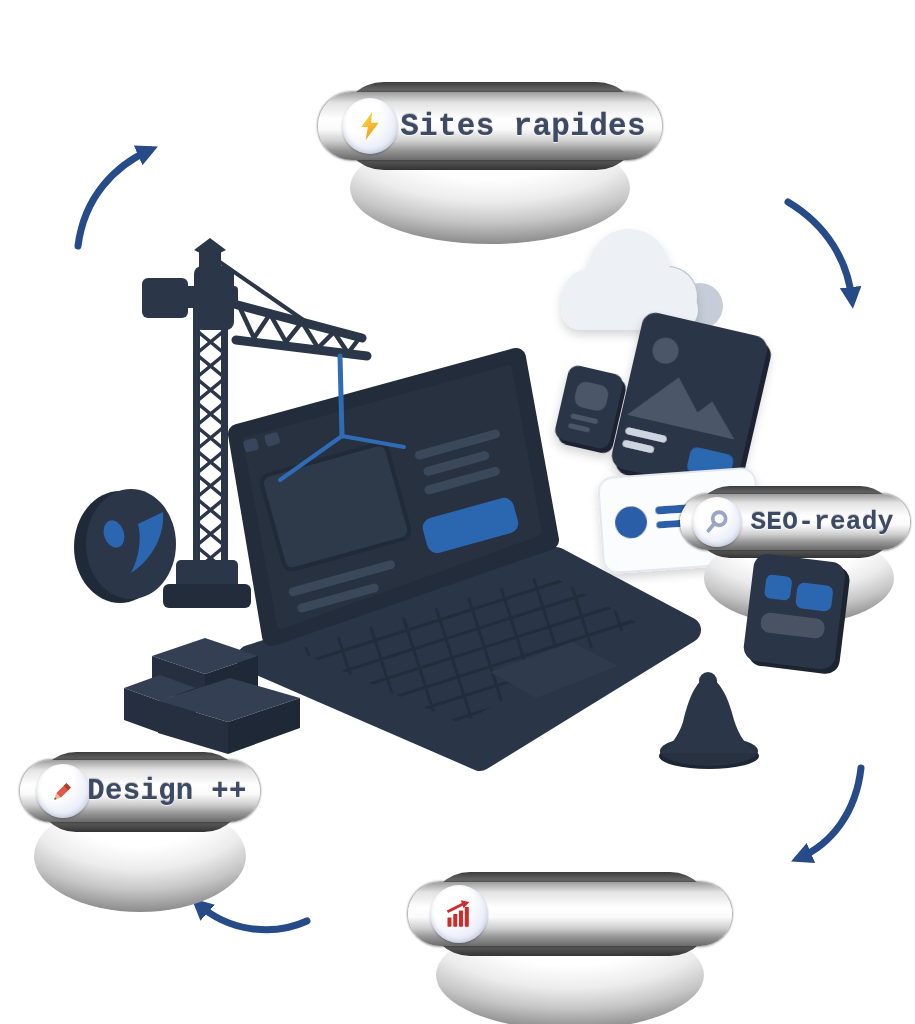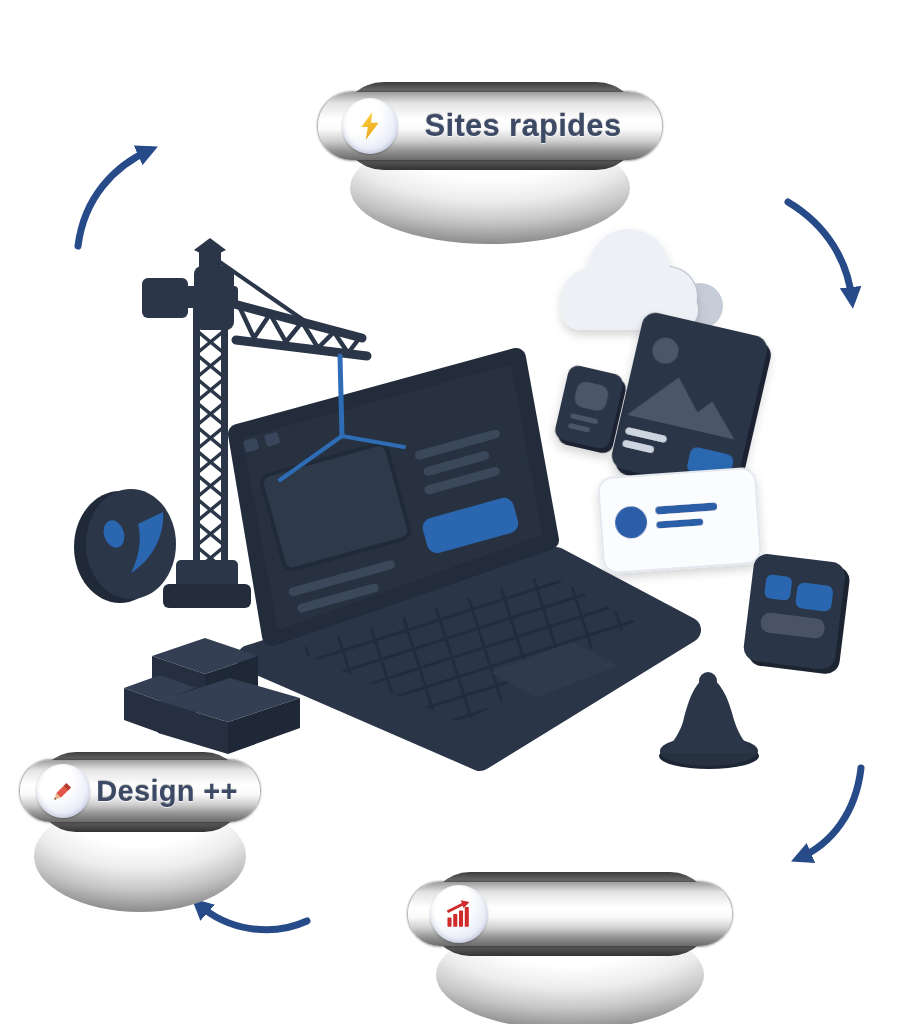--- a/index.html
+++ b/index.html
@@ -4,21 +4,21 @@
 <style>
   html,body{margin:0;padding:0;background:#ffffff;}
   .stage{
     position:relative;width:915px;height:1024px;overflow:hidden;
     background:#ffffff;font-family:"Liberation Sans",sans-serif;
   }
   .scene{position:absolute;inset:0;z-index:1;}
   .overlay{position:absolute;inset:0;z-index:3;pointer-events:none;}
 
   
-  .badge{position:absolute;z-index:2;}
+  .badge{position:absolute;z-index:2;font-family:Liberation Mono, monospace;}
   .bowl{
     position:absolute;border-radius:50%;
     background:radial-gradient(115% 130% at 50% 0%, #ffffff 32%, #ececec 48%, #c6c6c6 62%, #8f8f8f 76%, #565656 89%, #2f2f2f 100%);
   }
   .band{
     position:absolute;border-radius:999px;
     background:linear-gradient(180deg,#3c3c3c 0%,#8f8f8f 18%,#e8e8e8 45%,#b5b5b5 65%,#5d5d5d 88%,#333333 100%);
   }
   .pill{
     position:absolute;left:0;right:0;border-radius:999px;
@@ -198,20 +198,33 @@
                 <stop offset="1" stop-color="#eda315"></stop>
           </linearGradient>
             </defs>
           <path d="M 14 1 L 4 15 H 10 L 8 27 L 20 11 H 13 Z" fill="url(#gBolt)"></path>
         </svg>
       </div>
       <div class="badge-label" style="left:86px;right:20px;font-size:31px">Sites rapides</div>
     </div>
   </div>
 
+  <div class="badge" style="left:680px;top:486px;width:230px;height:140px">
+    <div class="bowl" style="left:24px;top:46px;width:190px;height:92px"></div>
+    <div class="band" style="left:14px;top:0px;width:202px;height:72px"></div>
+    <div class="pill" style="top:8px;height:56px">
+      <div class="badge-icon" style="width:50px;height:50px;left:12px;top:3px">
+        <svg width="26" height="26" viewBox="0 0 24 24">
+          <circle cx="14" cy="9" r="6" fill="none" stroke="#9aa6c6" stroke-width="3.5"></circle>
+          <line x1="9.5" y1="13.5" x2="4" y2="20" stroke="#9aa6c6" stroke-width="3.5" stroke-linecap="round"></line>
+        </svg>
+      </div>
+      <div class="badge-label" style="left:66px;right:12px;font-size:26px">SEO-ready</div>
+    </div>
+  </div>
 
   <div class="badge" style="left:20px;top:750px;width:240px;height:160px">
     <div class="bowl" style="left:14px;top:50px;width:212px;height:112px"></div>
     <div class="band" style="left:16px;top:2px;width:208px;height:80px"></div>
     <div class="pill" style="top:10px;height:62px">
       <div class="badge-icon" style="width:54px;height:54px;left:16px;top:4px">
         <svg width="28" height="28" viewBox="0 0 26 26">
           <g transform="rotate(-45 13 13)">
             <rect x="7" y="10" width="12" height="6" rx="1" fill="#e2574c"></rect>
             <rect x="17" y="10" width="3.5" height="6" fill="#b33c30"></rect>

